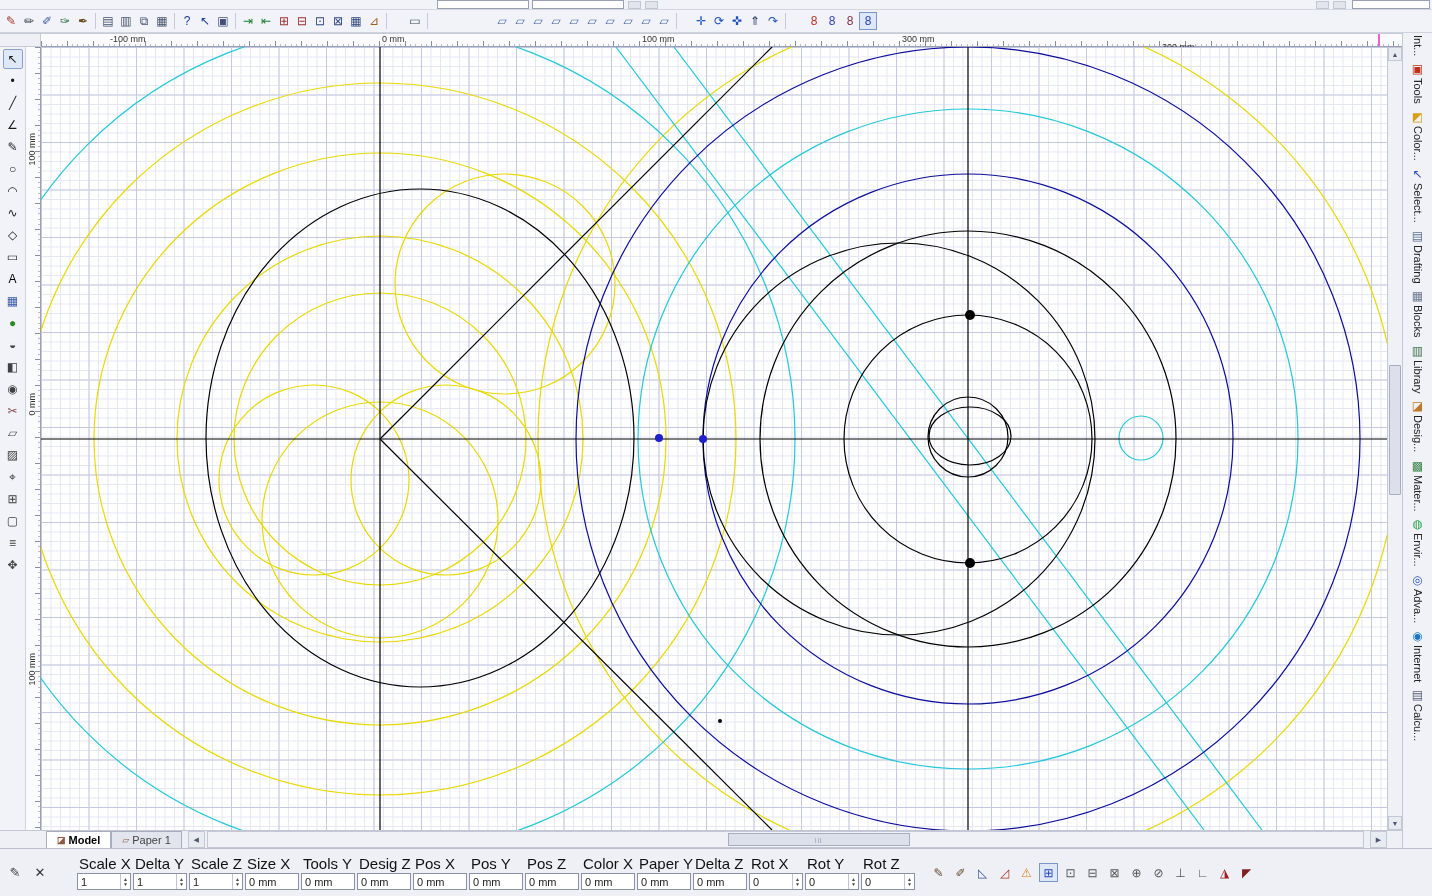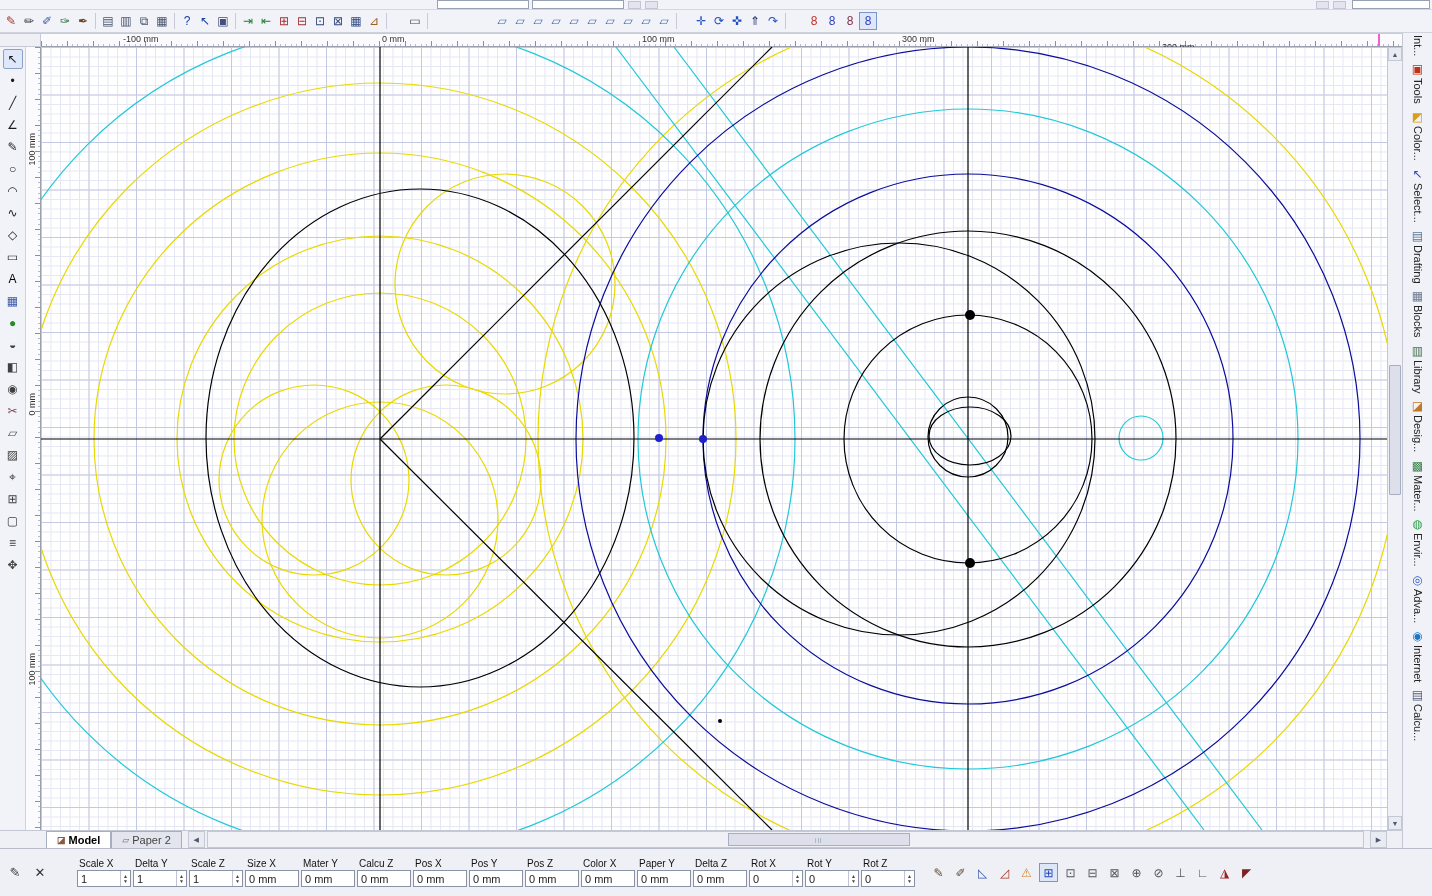--- a/index.html
+++ b/index.html
@@ -61,21 +61,21 @@
 .right-strip{width:30px;background:#f0f2f7;border-left:1px solid #c4c8d4;display:flex;flex-direction:column;align-items:center;padding-top:2px;gap:7px;overflow:hidden}
 .rp-tab{display:flex;flex-direction:column;align-items:center;gap:3px;cursor:default}
 .rp-icon{font-size:12px;line-height:1}
 .rp-label{writing-mode:vertical-rl;font-size:11px;color:#222;white-space:nowrap}
 
 .inspector{height:48px;background:#eef0f6;border-top:1px solid #b8bcca;display:flex;align-items:center;padding:2px 4px}
 .insp-left{display:flex;gap:3px}
 .insp-icon{width:22px;height:22px;display:flex;align-items:center;justify-content:center;font-size:13px}
 .insp-fields{display:flex;gap:2px;margin-left:26px}
 .insp-field{width:54px;display:flex;flex-direction:column;gap:1px}
-.insp-label{font-size:10px;color:#111;padding-left:2px;white-space:nowrap}
+.insp-label{font-size:15px;color:#111;padding-left:2px;white-space:nowrap}
 .insp-input{height:17px;background:#fff;border:1px solid #8a92a8;display:flex;align-items:center;padding-left:3px;font-size:11px}
 .insp-value{flex:1}
 .spin{width:10px;display:flex;flex-direction:column;align-items:center;justify-content:center;border-left:1px solid #c0c4d2;height:100%}
 .spin span{font-size:5px;line-height:5px;color:#444}
 .insp-icons{display:flex;gap:3px;margin-left:14px}
 .mini-icon{width:19px;height:19px;display:flex;align-items:center;justify-content:center;font-size:12px;border:1px solid transparent}
 .mini-icon.active{border:1px solid #7a96c8;background:#dde7f7}
 </style>
 </head>
 <body>
@@ -159,21 +159,21 @@
       </div>
     </div>
 
   <div class="main-area">
     <div class="main-left">
 
       <div class="ruler-row">
         <div class="ruler-corner"></div>
         <div class="h-ruler">
           <div class="ruler-marker" style="left:1337px"></div>
-        <div class="hr-label" style="left: 82px;">-100 mm</div>
+        <div class="hr-label" style="left: 69px;">-100 mm</div>
             <div class="hr-label" style="left: 341px;">0 mm</div>
             <div class="hr-label" style="left: 601px;">100 mm</div>
             <div class="hr-label" style="left: 861px;">300 mm</div>
             <div class="hr-label" style="left: 1121px; margin-top: 8px;">300 mm</div>
           </div>
       </div>
 
       <div class="center-row">
         <div class="left-toolbar">
             <div class="lt-icon" style="color: rgb(26, 26, 26);">↖</div>
@@ -250,21 +250,21 @@
       </div>
 
       <div class="tabs-row">
         <div class="sheet-tabs">
             <div class="sheet-tab active">
               <span class="sheet-tab-icon">◪</span>
               <span>Model</span>
             </div>
             <div class="sheet-tab">
               <span class="sheet-tab-icon">▱</span>
-              <span>Paper 2</span>
+              <span>Paper 1</span>
             </div>
           </div>
         <div class="hscroll-btn">◀</div>
         <div class="h-scroll">
           <div class="h-thumb">|||</div>
         </div>
         <div class="hscroll-btn">▶</div>
         <div class="corner-gap"></div>
       </div>
 
@@ -361,27 +361,27 @@
             </span>
           </div>
         </div>
         <div class="insp-field">
           <div class="insp-label">Size X</div>
           <div class="insp-input">
             <span class="insp-value">0 mm</span>
           </div>
         </div>
         <div class="insp-field">
-          <div class="insp-label">Mater Y</div>
-          <div class="insp-input">
-            <span class="insp-value">0 mm</span>
-          </div>
-        </div>
-        <div class="insp-field">
-          <div class="insp-label">Calcu Z</div>
+          <div class="insp-label">Tools Y</div>
+          <div class="insp-input">
+            <span class="insp-value">0 mm</span>
+          </div>
+        </div>
+        <div class="insp-field">
+          <div class="insp-label">Desig Z</div>
           <div class="insp-input">
             <span class="insp-value">0 mm</span>
           </div>
         </div>
         <div class="insp-field">
           <div class="insp-label">Pos X</div>
           <div class="insp-input">
             <span class="insp-value">0 mm</span>
           </div>
         </div>

